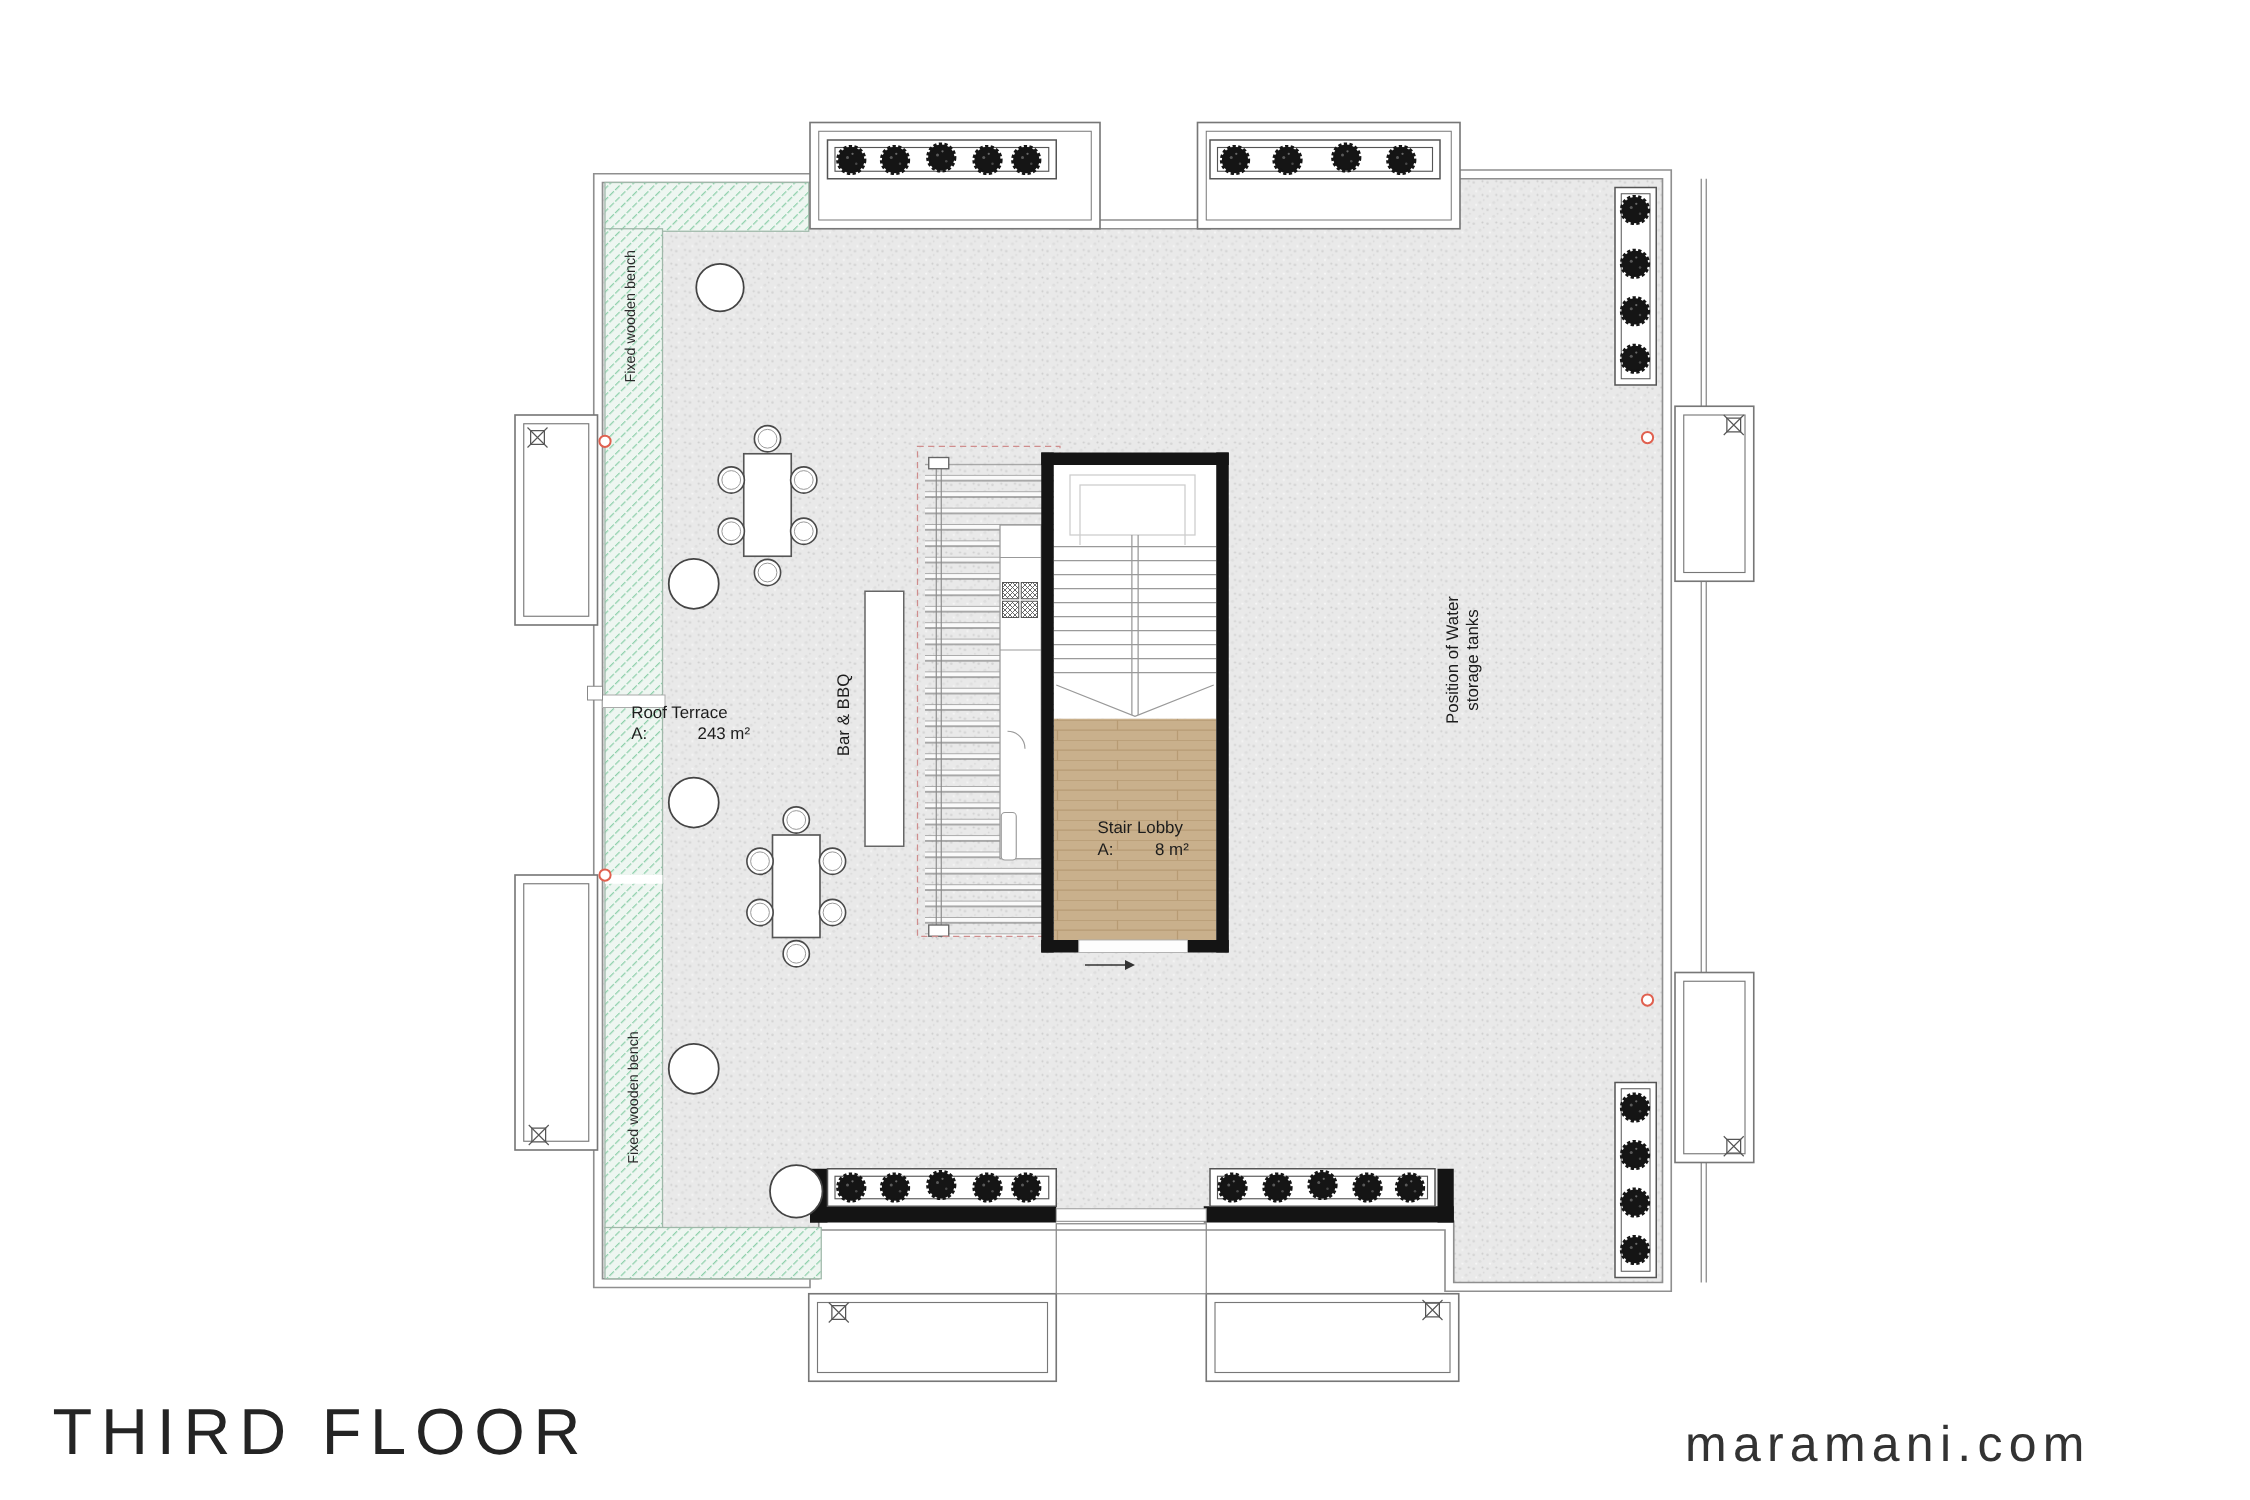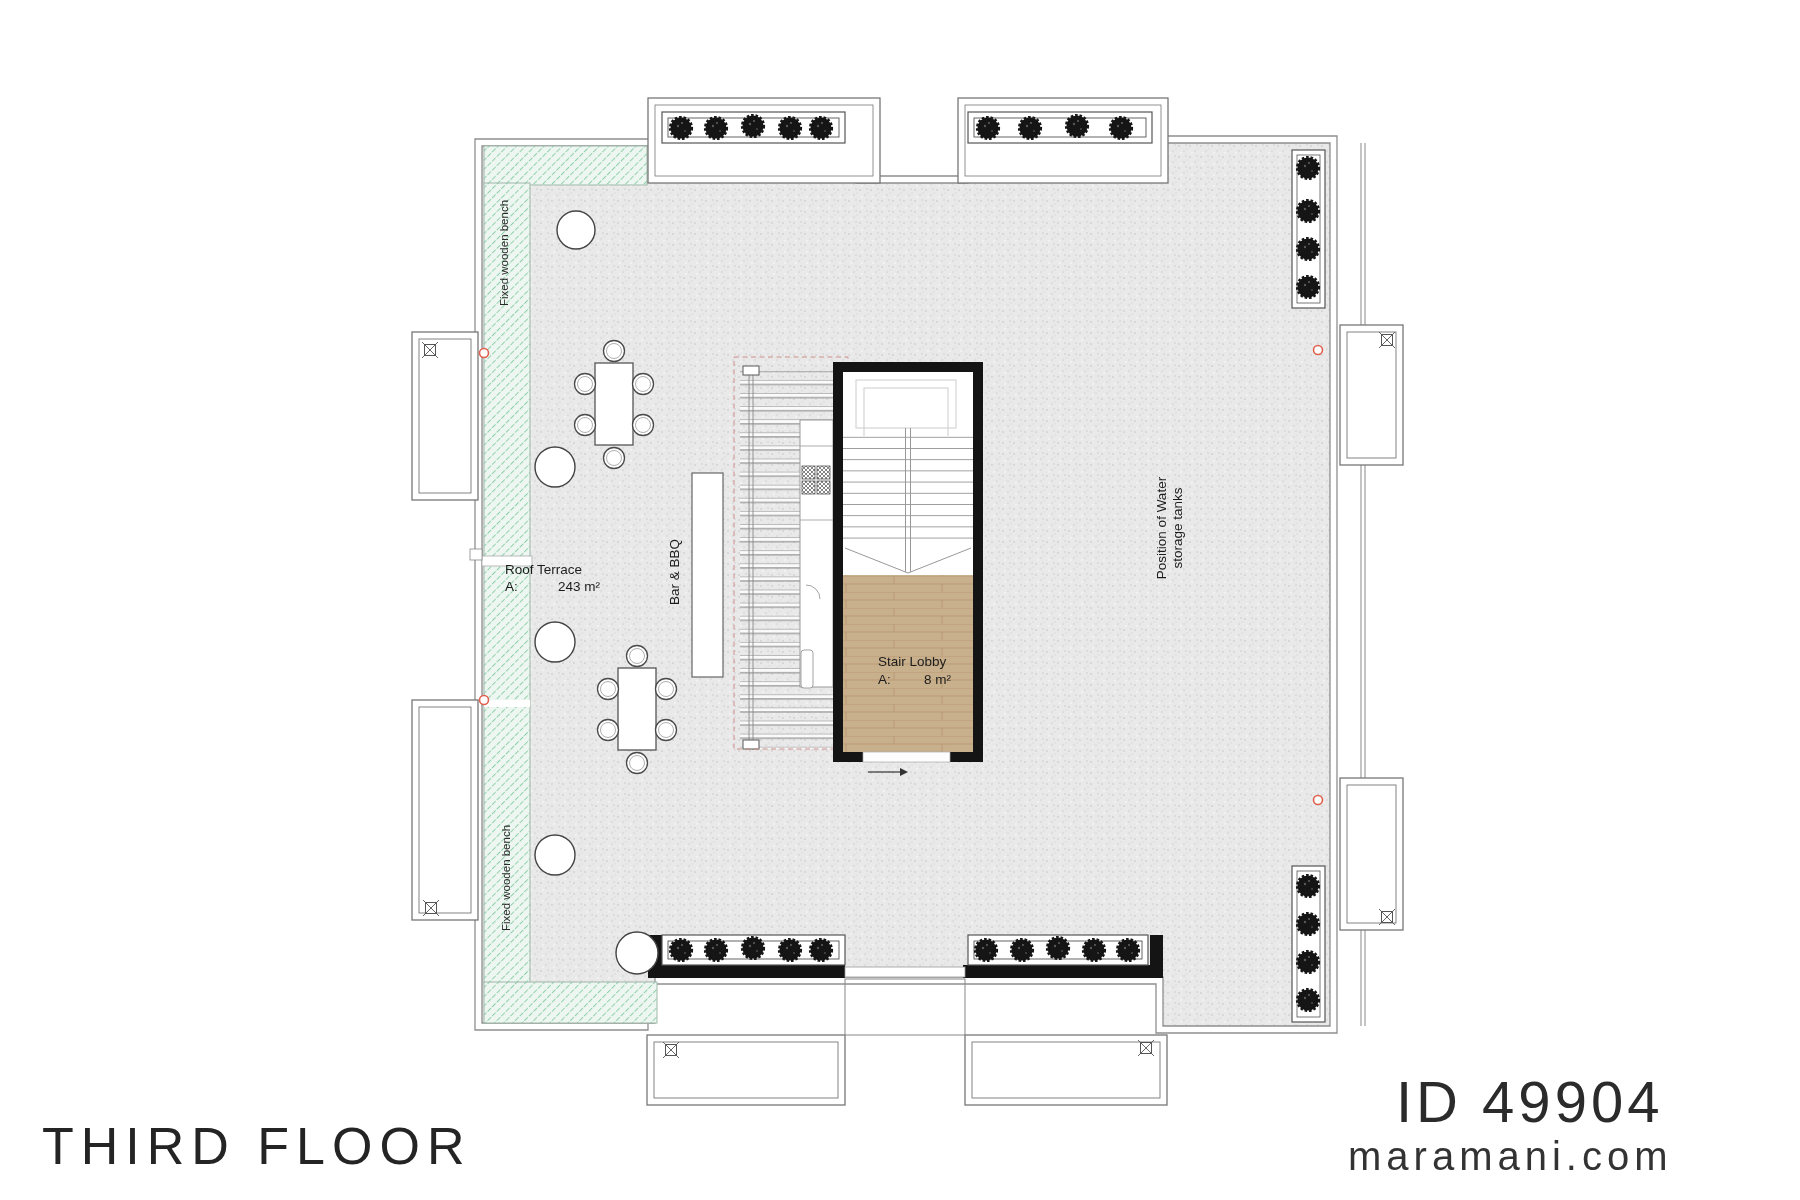--- a/index.html
+++ b/index.html
@@ -281,15 +281,14 @@
   <text class="lbl" text-anchor="middle" transform="rotate(-90 679 572)" x="679" y="572">Bar &amp; BBQ</text>
 
   <text class="lbl" text-anchor="middle" transform="rotate(-90 1166 528)" x="1166" y="528">Position of Water</text>
   <text class="lbl" text-anchor="middle" transform="rotate(-90 1182 528)" x="1182" y="528">storage tanks</text>
 
   <text class="lbl-sm" text-anchor="middle" transform="rotate(-90 508 253)" x="508" y="253">Fixed wooden bench</text>
   <text class="lbl-sm" text-anchor="middle" transform="rotate(-90 510 878)" x="510" y="878">Fixed wooden bench</text>
 </svg>
 
   <div class="floor-title">THIRD FLOOR</div>
-  <div class="plan-id">ID 49904</div>
   <div class="website">maramani.com</div>
 </div>
 
 </body></html>

